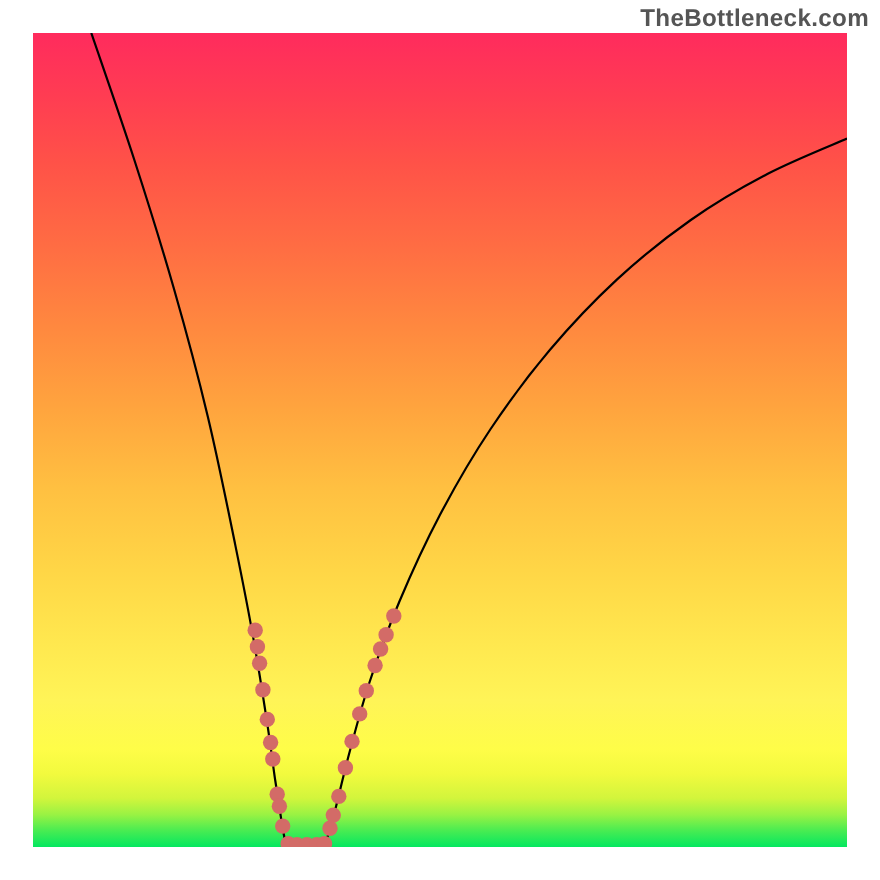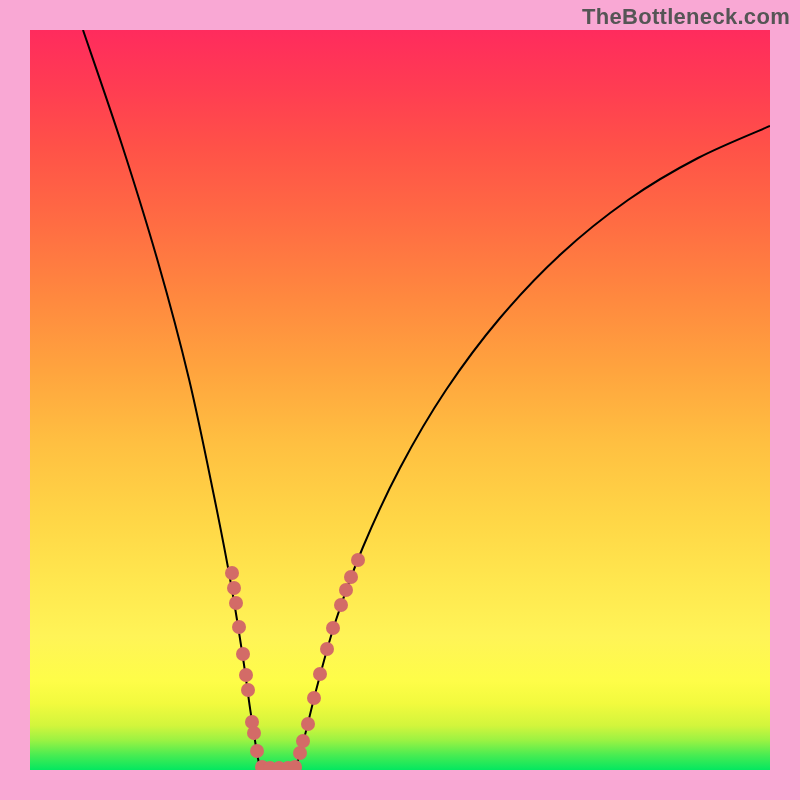--- a/index.html
+++ b/index.html
@@ -9,21 +9,21 @@
     height: 800px;
     overflow: hidden;
     background: #000;
   }
   .frame {
     position: absolute;
     top: 0;
     left: 0;
     width: 800px;
     height: 800px;
-    background: #f9a8d4;
+    background: #ffffff;
   }
   .plot {
     position: absolute;
     top: 30px;
     left: 30px;
     width: 740px;
     height: 740px;
     background: linear-gradient(to top,
       #04e760 0%,
       #48ec52 2%,

